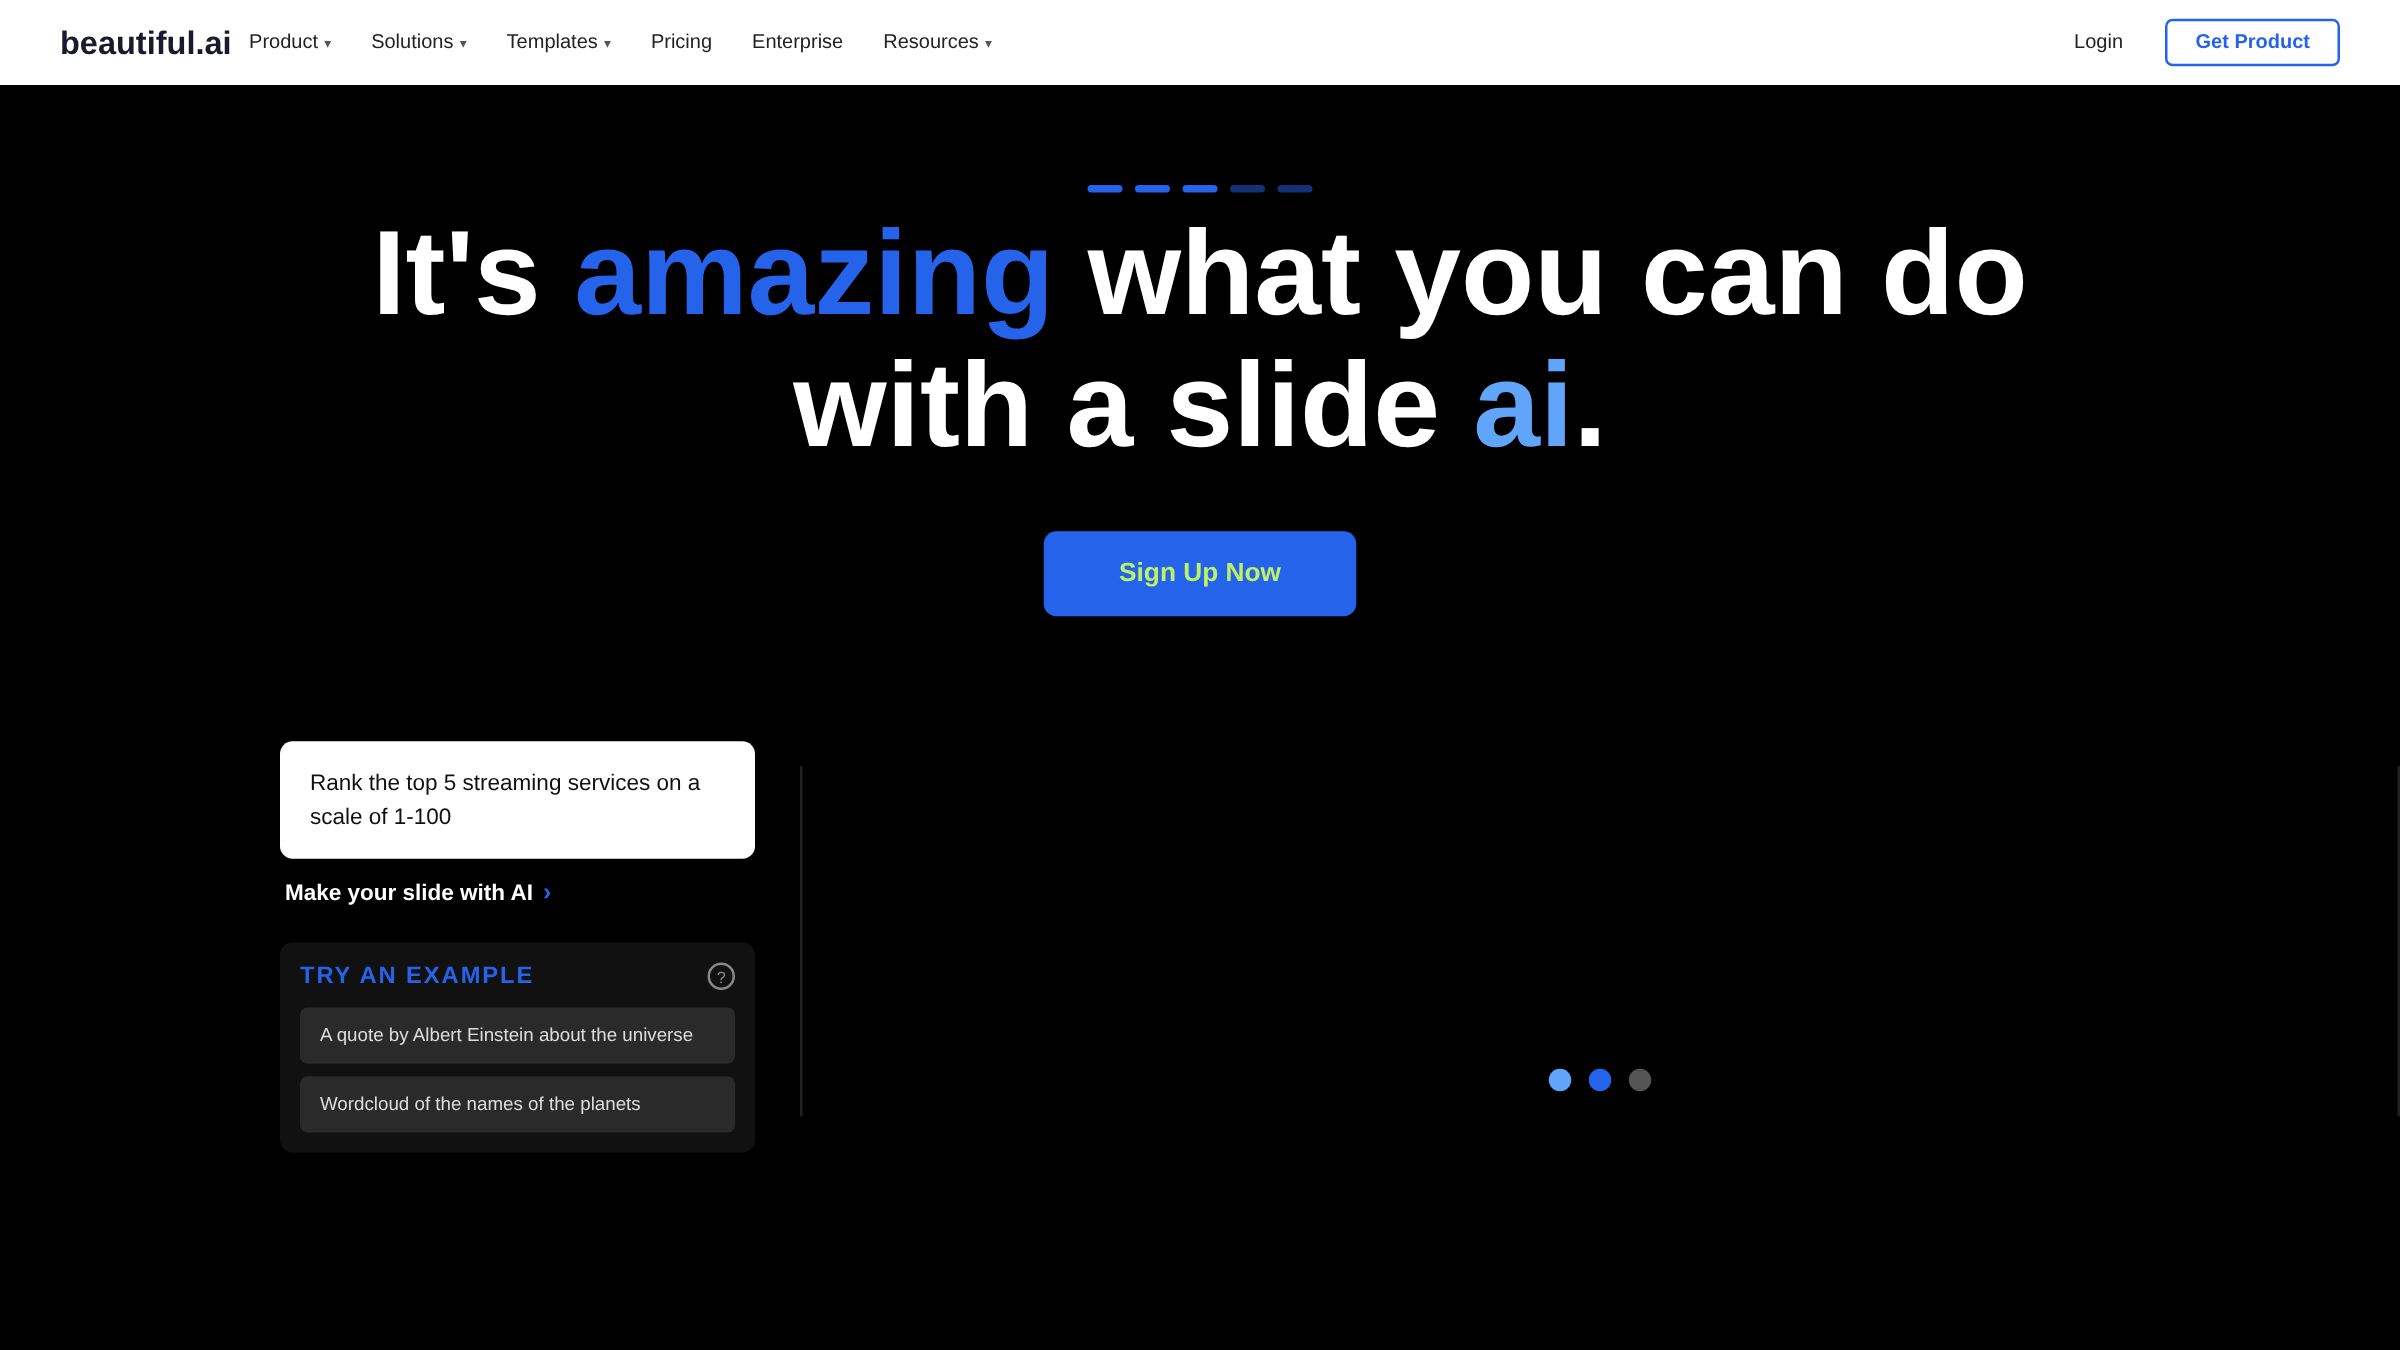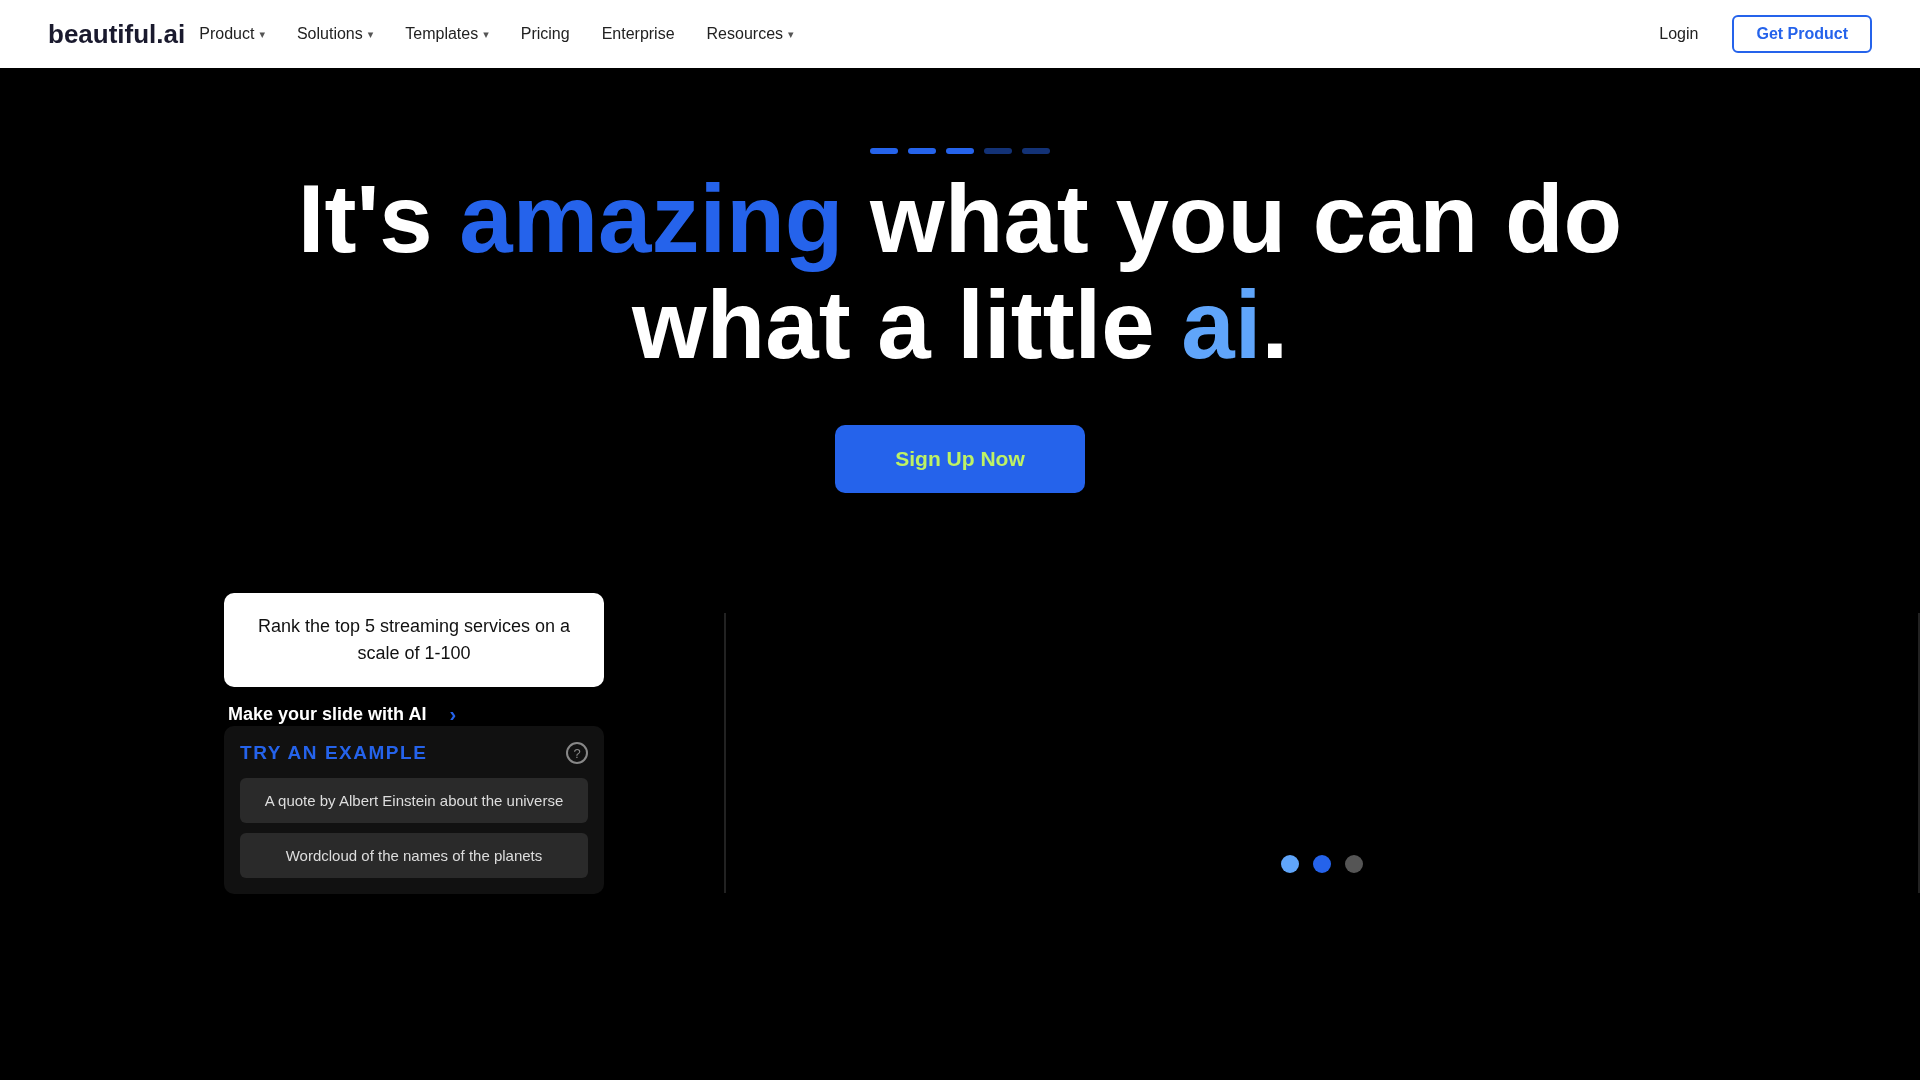--- a/index.html
+++ b/index.html
@@ -124,43 +124,43 @@
       background: #000;
       display: flex;
       align-items: flex-start;
       padding: 40px 0 0 0;
       gap: 0;
       position: relative;
     }
 
     
     .left-panel {
-      width: 724px;
+      width: 640px;
       padding: 0 0 0 224px;
       flex-shrink: 0;
-      text-align: center;
     }
     .prompt-box {
       background: #fff;
       color: #111;
       border-radius: 10px;
       padding: 20px 24px;
       font-size: 18px;
       line-height: 1.5;
       margin-bottom: 16px;
       width: 380px;
     }
     .make-slide-link {
       display: flex;
       align-items: center;
-      gap: 23px;
+      gap: 8px;
       font-size: 18px;
       font-weight: 700;
       color: #fff;
       cursor: pointer;
+      margin-bottom: 28px;
       padding-left: 4px;
     }
     .make-slide-link .chevron-right {
       color: #2563eb;
       font-size: 20px;
     }
 
     
     .examples-panel {
       background: #111;
@@ -303,21 +303,21 @@
     <div class="hero-dot"></div>
     <div class="hero-dot"></div>
   </div>
 
   <h1 class="hero-heading">
     <span>
       <span>It's </span><span class="highlight-blue">amazing</span><span> what you can do</span>
     </span>
     <br>
     <span>
-      <span>what a little </span><span class="highlight-light-blue">ai</span><span>.</span>
+      <span>with a slide </span><span class="highlight-light-blue">ai</span><span>.</span>
     </span>
   </h1>
 
   <button class="cta-button">Sign Up Now</button>
 </section>
 
 <div class="bottom-section">
   <div class="left-panel">
 
     <div class="prompt-box">Rank the top 5 streaming services on a scale of 1-100</div>

